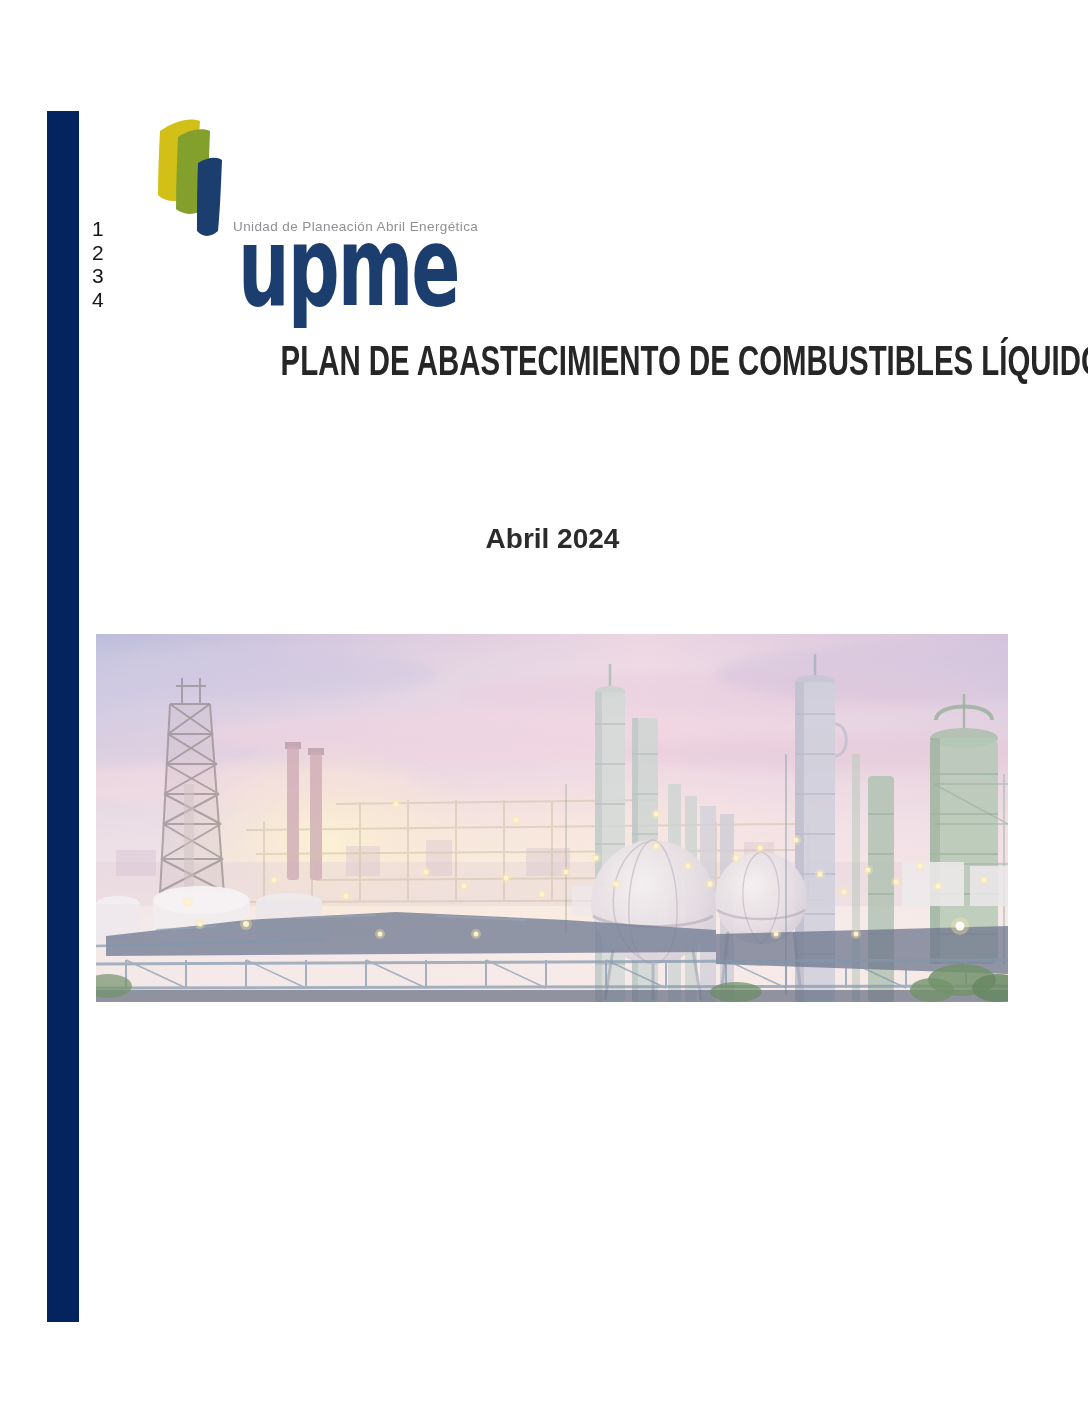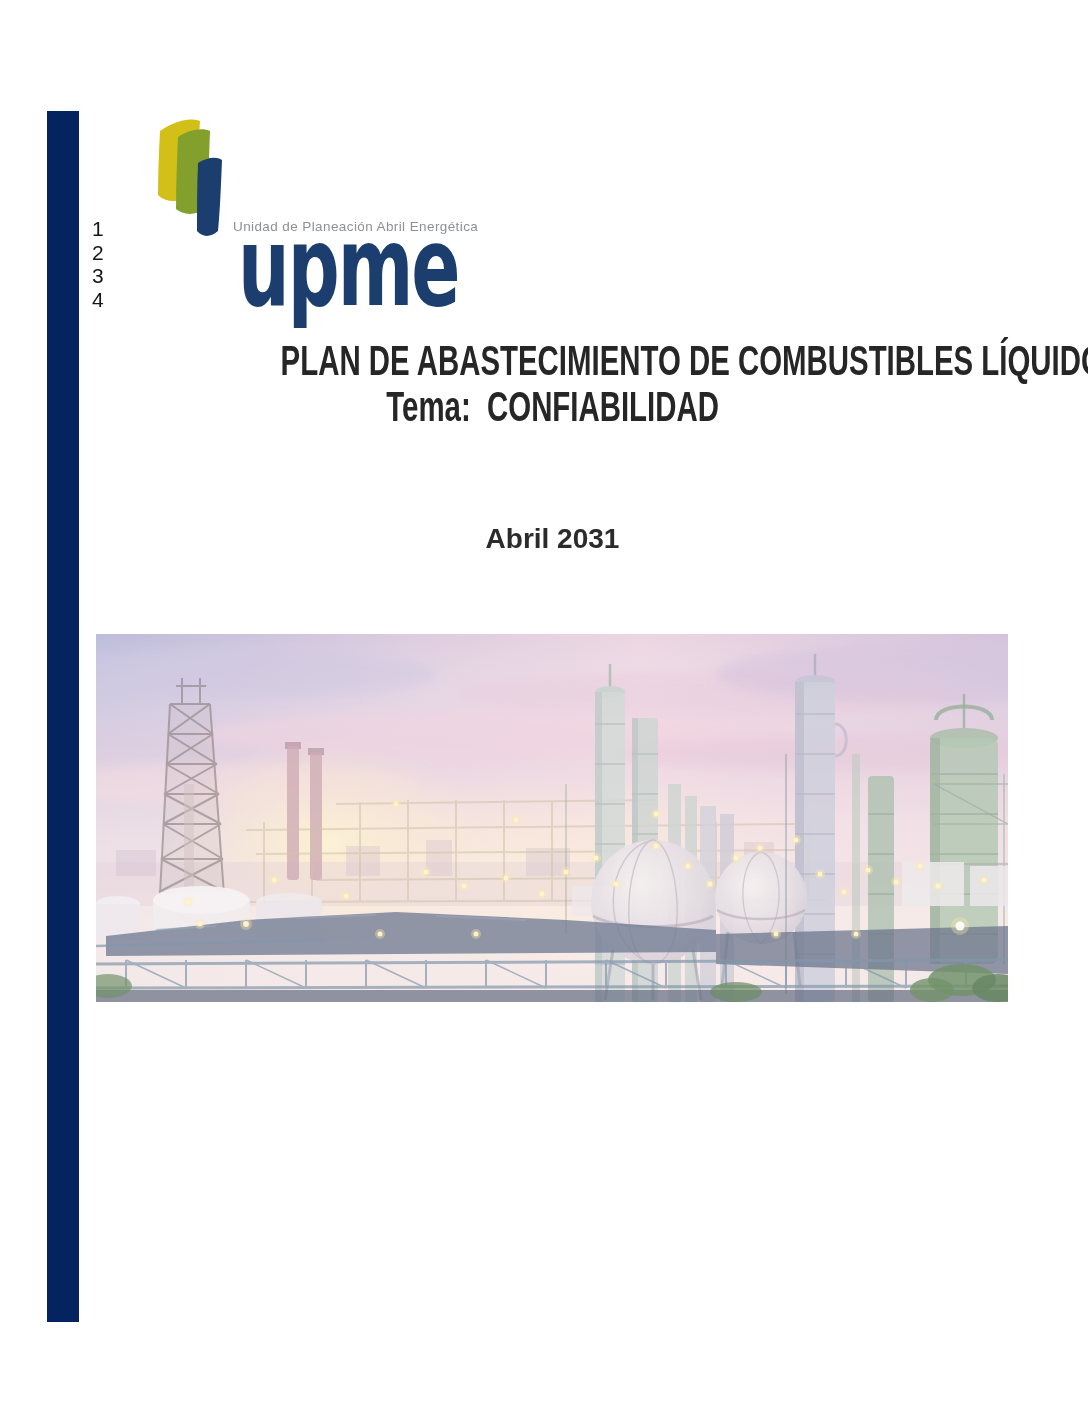--- a/index.html
+++ b/index.html
@@ -70,25 +70,24 @@
       <path d="M6,16 C20,6 36,2 46,6 C44,34 43,60 41,80 C26,88 12,88 4,80 C4,58 5,36 6,16 Z" fill="#d2c018"></path>
       <path d="M24,22 C34,15 48,12 56,16 C55,44 54,72 52,94 C40,101 29,100 22,94 C22,70 23,46 24,22 Z" fill="#83a02c"></path>
       <path d="M44,48 C52,43 62,41 68,45 C67,70 66,96 64,116 C56,123 48,122 43,116 C43,94 43,70 44,48 Z" fill="#1c3e6e"></path>
     </svg>
     <span class="logo-wordmark">upme</span>
     <div class="logo-tagline">Unidad de Planeación Abril Energética</div>
   </div>
 
   <div class="title-block">
     <div><span class="squeeze">PLAN DE ABASTECIMIENTO DE COMBUSTIBLES LÍQUIDOS</span></div>
-    <div><span class="squeeze">Tema:  CONFIABILIDAD</span></div>
   </div>
 
   <div class="date-block">
-    <span>Abril 2031</span>
+    <span>Abril 2024</span>
   </div>
 
   <div class="photo">
     <svg width="912" height="368" viewBox="0 0 912 368">
       <defs>
         <linearGradient id="skyH" x1="0" y1="0" x2="1" y2="0">
           <stop offset="0" stop-color="#b3b2d6"></stop>
           <stop offset="0.35" stop-color="#d8c4da"></stop>
           <stop offset="0.6" stop-color="#e9cfdd"></stop>
           <stop offset="1" stop-color="#cdb9d6"></stop>

